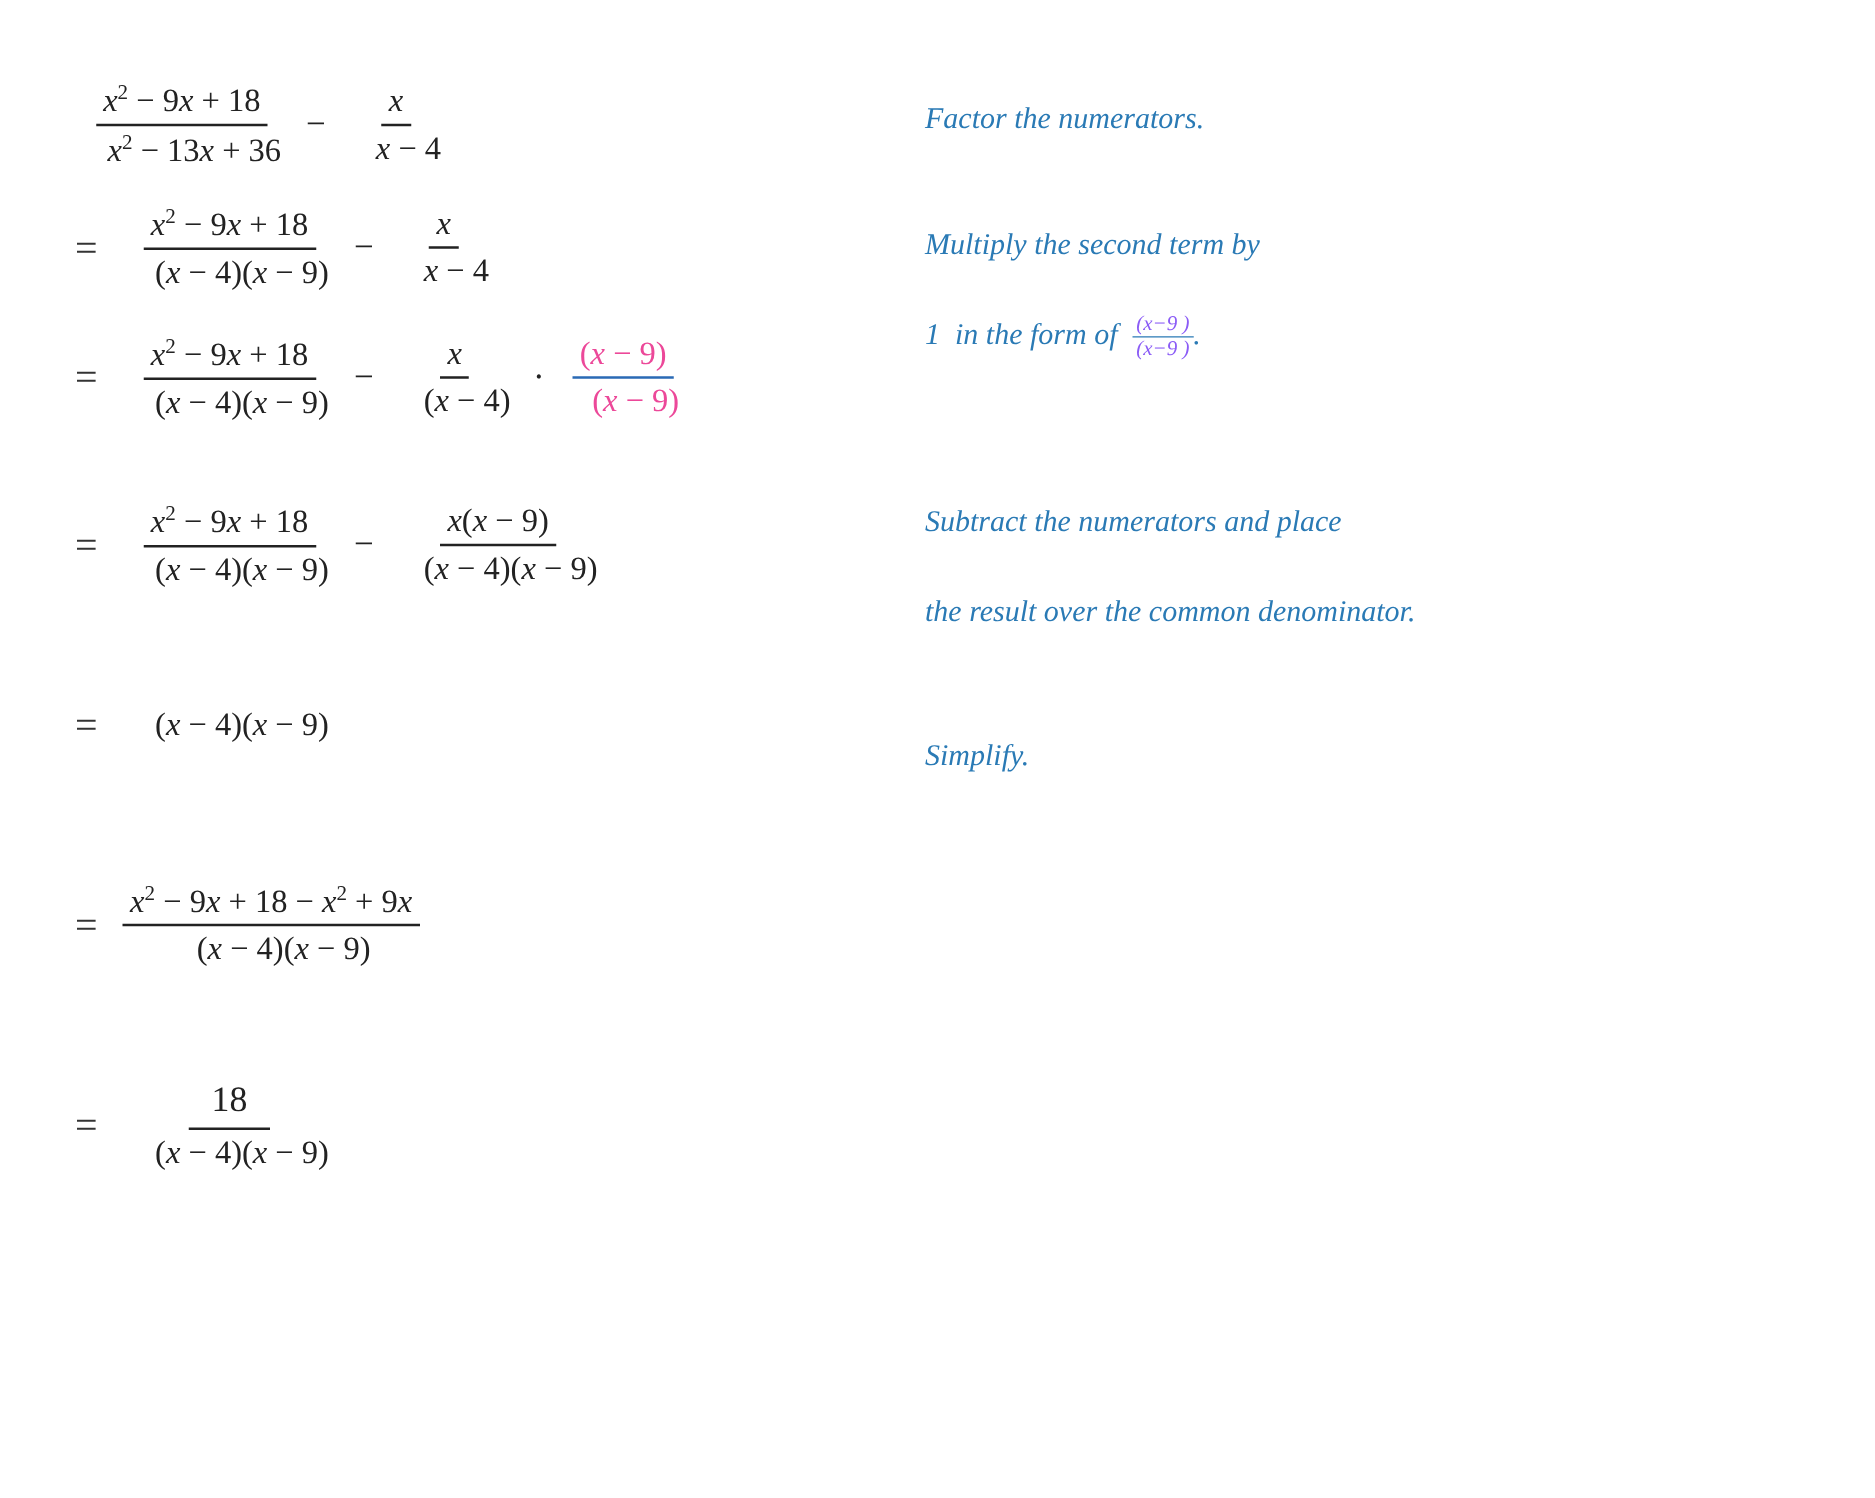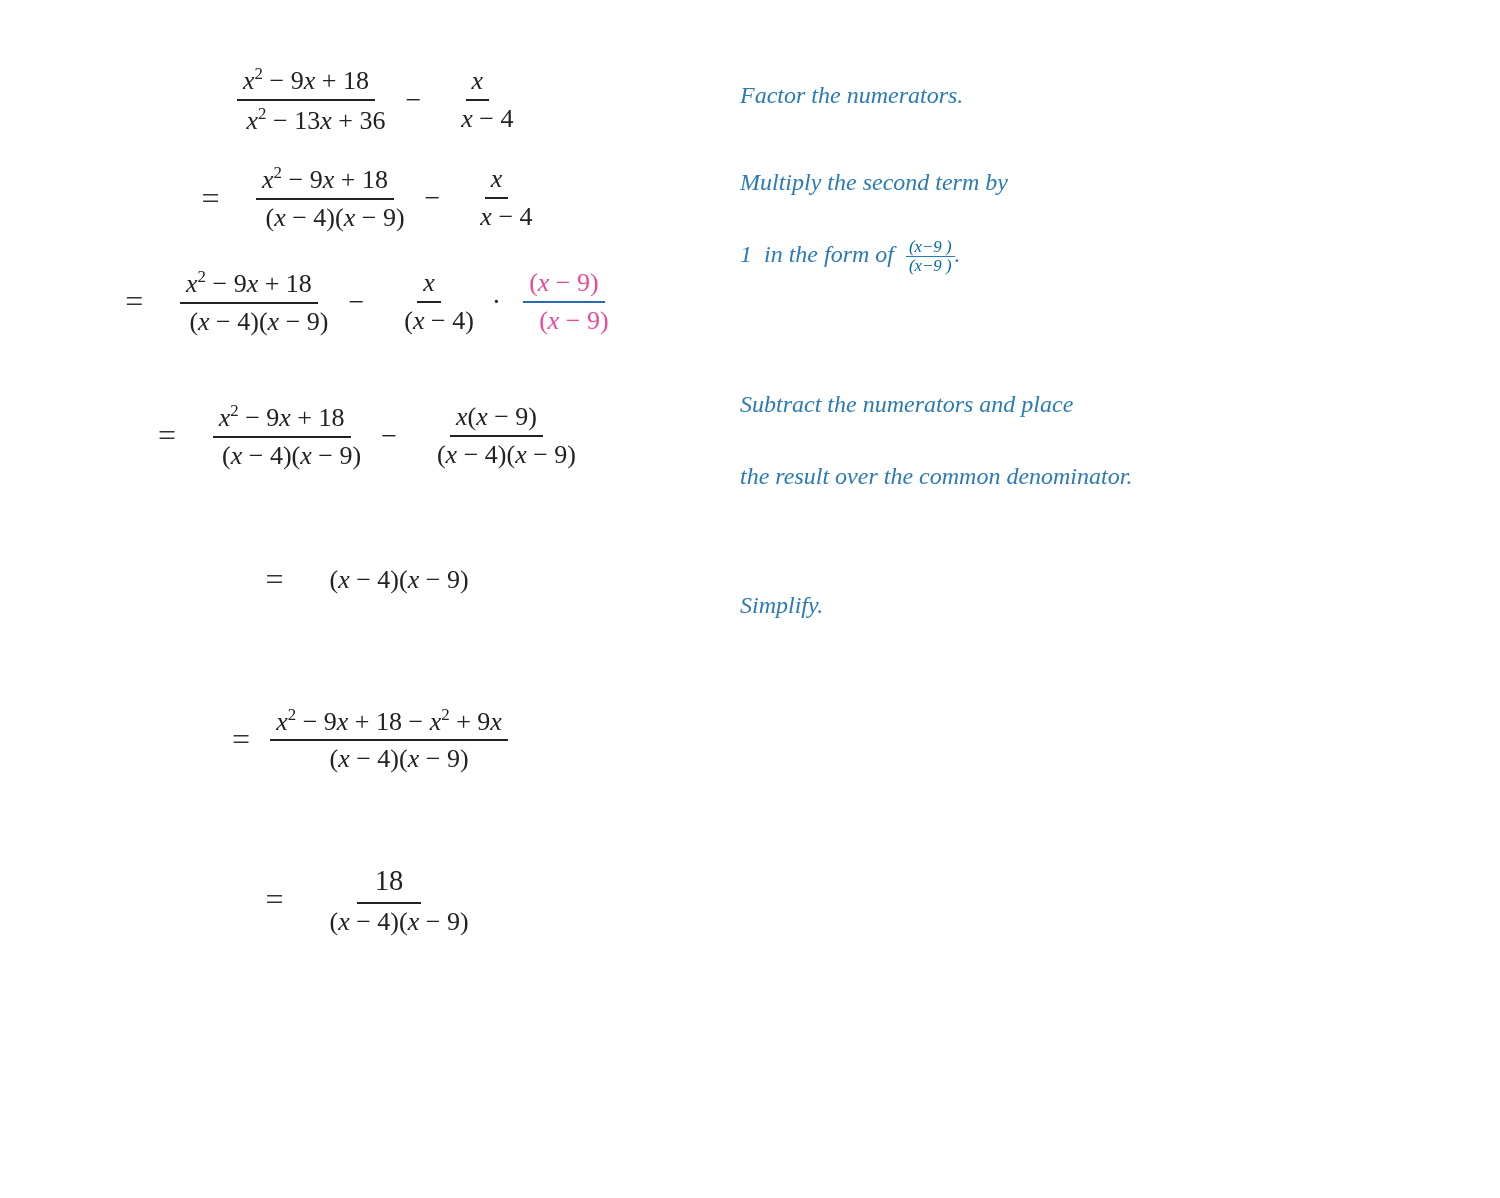--- a/index.html
+++ b/index.html
@@ -82,21 +82,20 @@
       margin-left: 20px;
     }
 
     .math-expr {
       font-size: 26px;
       color: #222;
       display: flex;
       align-items: center;
       gap: 8px;
       flex-wrap: nowrap;
-      justify-content: center;
     }
 
     .minus-op {
       font-size: 28px;
       color: #222;
       margin: 0 6px;
     }
 
     .dot-op {
       font-size: 28px;
@@ -130,20 +129,21 @@
       justify-content: center;
       padding: 12px 0;
     }
 
     .ann-row.tall {
       min-height: 110px;
     }
 
     .ann-row.double {
       min-height: 160px;
+      justify-content: flex-end;
     }
 
     sup {
       font-size: 0.65em;
       vertical-align: super;
     }
 
     .inline-frac {
       display: inline-flex;
       flex-direction: column;
@@ -322,21 +322,21 @@
     </div>
 
 
     <div class="ann-row double">
       <div class="annotation-block">
         <span>Multiply the second term by</span>
         <br>
         <span>
           <span>1</span>
           &nbsp;<span>in the form of</span>&nbsp;
-          <span class="inline-frac" style="color:#0369a1;">
+          <span class="inline-frac" style="color:#8b5cf6;">
             <span class="num">(<i>x</i>−9 )</span>
             <span class="den">(<i>x</i>−9 )</span>
           </span><span>.</span>
         </span>
       </div>
     </div>
 
     <div style="height:30px;"></div>
 
 

